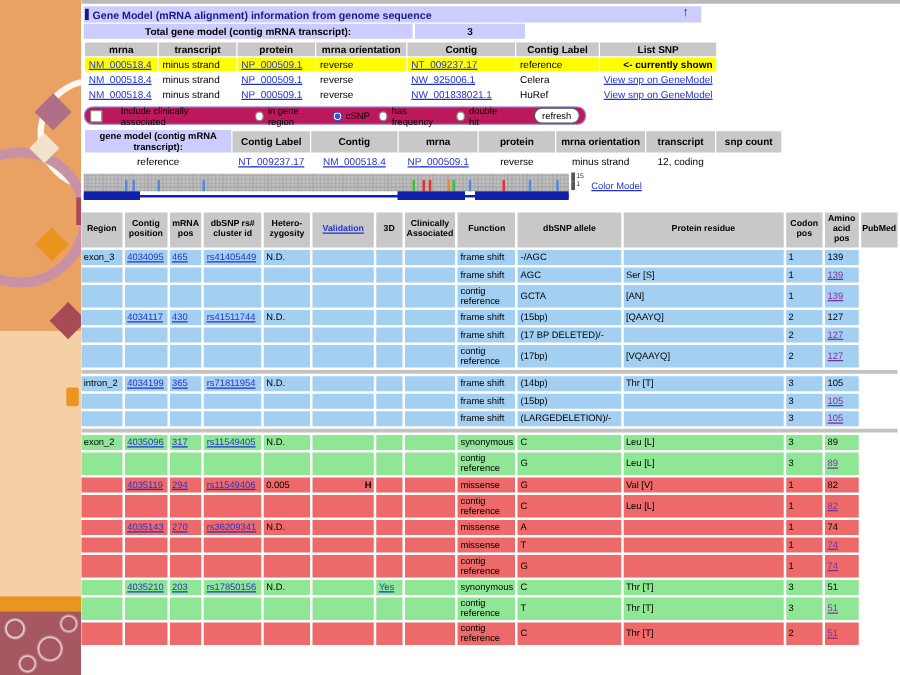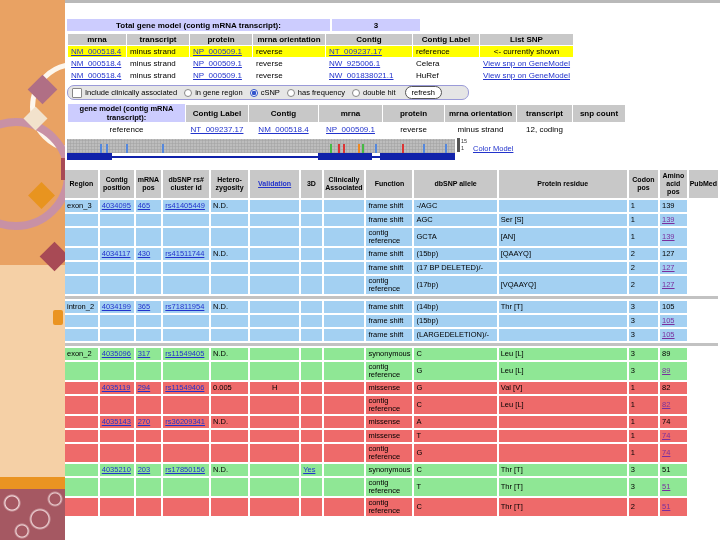--- a/index.html
+++ b/index.html
@@ -43,22 +43,22 @@
   td,th{overflow:hidden;white-space:nowrap;}
   .lnk{color:#2233cc;text-decoration:underline;cursor:pointer;}
   .lnk2{color:#7a2f9e;text-decoration:underline;cursor:pointer;}
   
   #alnwrap{left:2px;top:33px;}
   #aln{border-spacing:1px;}
   #aln th{background:#c8c8c8;font-size:8px;font-weight:bold;height:11px;padding:0 1px;}
   #aln td{background:#fff;font-size:8px;height:11px;padding:0 3px;}
   #aln tr.hl td{background:#ffff00;}
   
-  #filterbar{left:2px;top:85px;width:402px;height:15px;background:#e5e5e5;border:1px solid #9a9ad8;
-     border-radius:7px;display:flex;align-items:center;font-size:7.5px;gap:3px;padding:0 4px;box-sizing:border-box;}
+  #filterbar{left:2px;top:85px;width:402px;height:15px;background:#be185d;border:1px solid #9a9ad8;
+     border-radius:7px;display:flex;align-items:center;font-size:7.5px;gap:15px;padding:0 4px;box-sizing:border-box;}
   .chk{width:8px;height:8px;background:#fff;border:1px solid #888;border-radius:1px;}
   .rad{width:8px;height:8px;background:#fff;border:1px solid #888;border-radius:50%;box-sizing:border-box;}
   .rad.sel{border-color:#3355cc;background:radial-gradient(circle,#3355cc 0 2px,#fff 2.5px);}
   #refreshbtn{background:#fff;border:1px solid #555;border-radius:7px;font-size:7.5px;padding:0px 6px;height:11px;line-height:11px;margin-left:2px;}
   .rlab{margin-right:4px;}
   
   #gmwrap{left:2px;top:103px;}
   #gm{border-spacing:1px;}
   #gm .gmlab{background:#ccccfe;font-size:7.5px;font-weight:bold;text-align:center;line-height:1.2;white-space:normal;}
   #gm th{background:#c8c8c8;font-size:8px;font-weight:bold;height:13px;padding:0 1px;}
@@ -74,21 +74,21 @@
   #scalebox .sm{border-left:3px solid #555;padding-left:1px;display:block;height:7px;}
   #legendlink{left:408px;top:144px;font-size:7.5px;}
   
   #snpwrap{left:-2px;top:168px;width:657px;overflow:hidden;}
   #snp{border-spacing:2px;}
   #snp th{background:#c8c8c8;font-size:7px;font-weight:bold;height:28px;line-height:1.15;padding:0 1px;white-space:normal;vertical-align:middle;}
   #snp td{font-size:7.5px;line-height:1.1;padding:0 2px;vertical-align:middle;white-space:normal;}
   tr.b td{background:#a3d0f2;} tr.g td{background:#8fe795;} tr.r td{background:#ee6a6a;}
   tr.sp td{background:#c2c2c2;height:3px;padding:0;}
   tr.h1 td{height:12px;} tr.h2 td{height:18px;}
-  td.bold{font-weight:normal;font-size:9px;text-align:center;}
+  td.bold{font-weight:bold;font-size:9px;text-align:right;}
   
   #footer{left:65px;top:518px;width:655px;height:22px;background:#f6f6cf;}
   #ccbox{left:487px;top:2px;width:76px;height:17px;background:#e4e4d2;border:1px solid #999;border-radius:2px;
      display:flex;align-items:center;justify-content:center;gap:8px;box-sizing:border-box;}
   .ccircle{width:12px;height:12px;border:1.5px solid #333;border-radius:50%;display:flex;align-items:center;justify-content:center;
      font-size:6px;font-weight:bold;color:#333;background:#fff;box-sizing:border-box;}
   #credit{left:572px;top:5px;font-size:9px;color:#b5382b;white-space:nowrap;}
 </style>
 </head>
 <body>
@@ -104,20 +104,25 @@
   <div class="dia dia4"></div>
   <div class="abs tickbar"></div>
   <div class="abs minirect"></div>
   <div class="deco-strip"></div>
   <div class="deco-floral"></div>
 </div>
 
 <div id="content" class="abs">
   <div id="topline" class="abs"></div>
 
+  <div id="titlebar" class="abs">
+    <span id="titlemark"></span>
+    <span id="titletext">Gene Model (mRNA alignment) information from genome sequence</span>
+    <span id="uparrow">↑</span>
+  </div>
 
   <div id="totlabel" class="abs lavcell">Total gene model (contig mRNA transcript):</div>
   <div id="totval" class="abs lavcell">3</div>
 
   <div id="alnwrap" class="abs">
     <table id="aln">
       <colgroup>
           <col style="width:58px">
           <col style="width:62px">
           <col style="width:62px">

